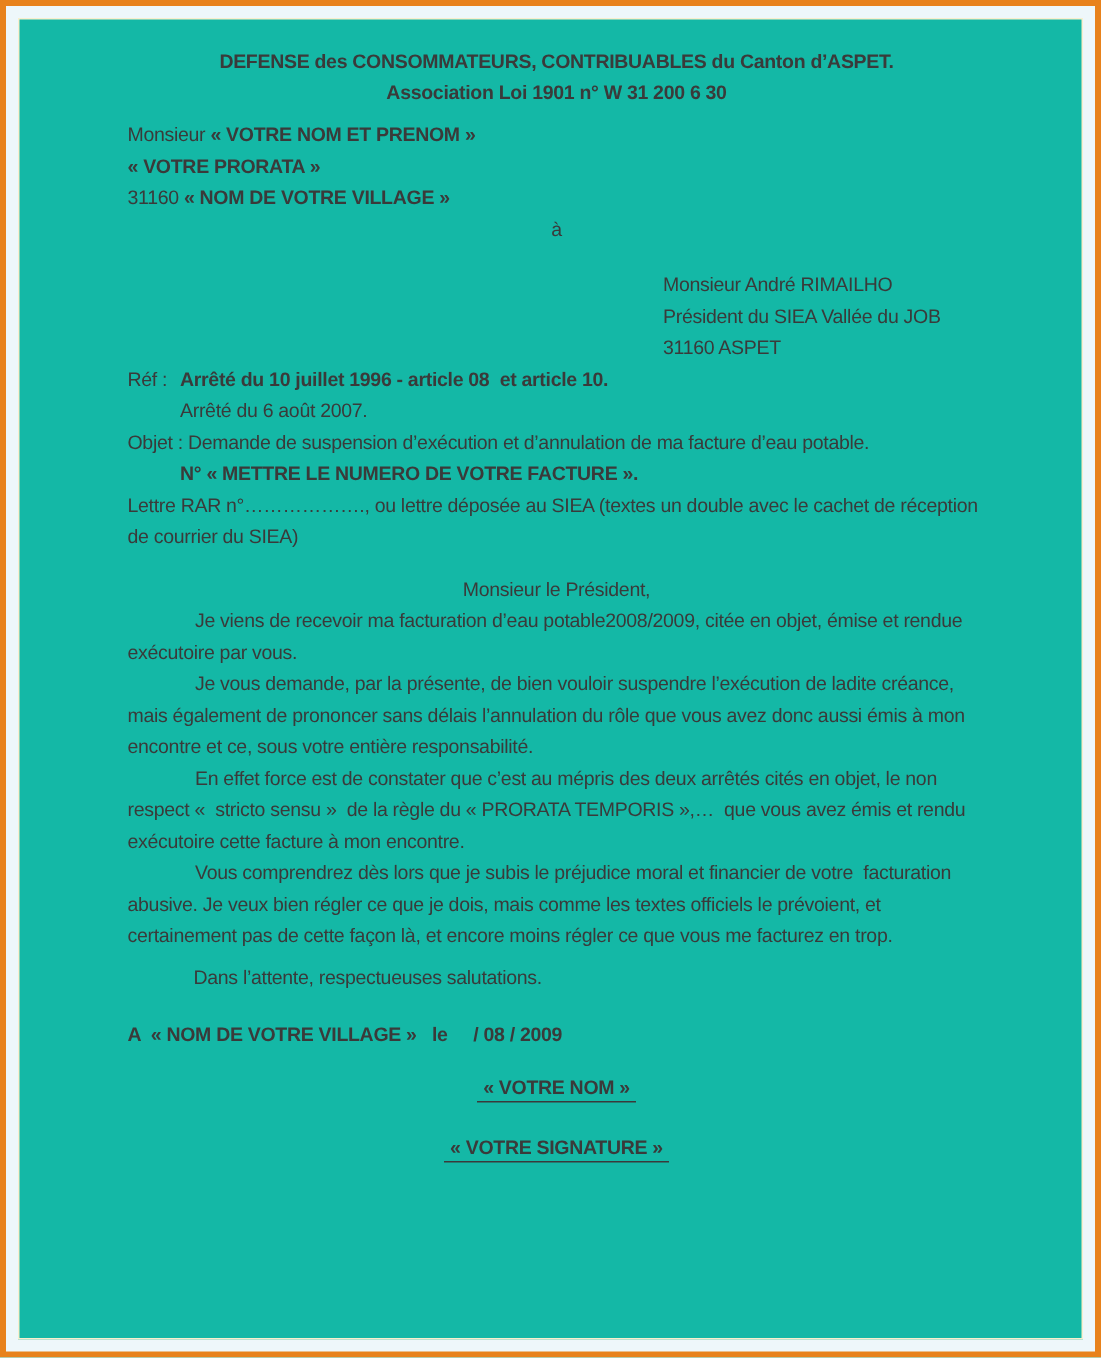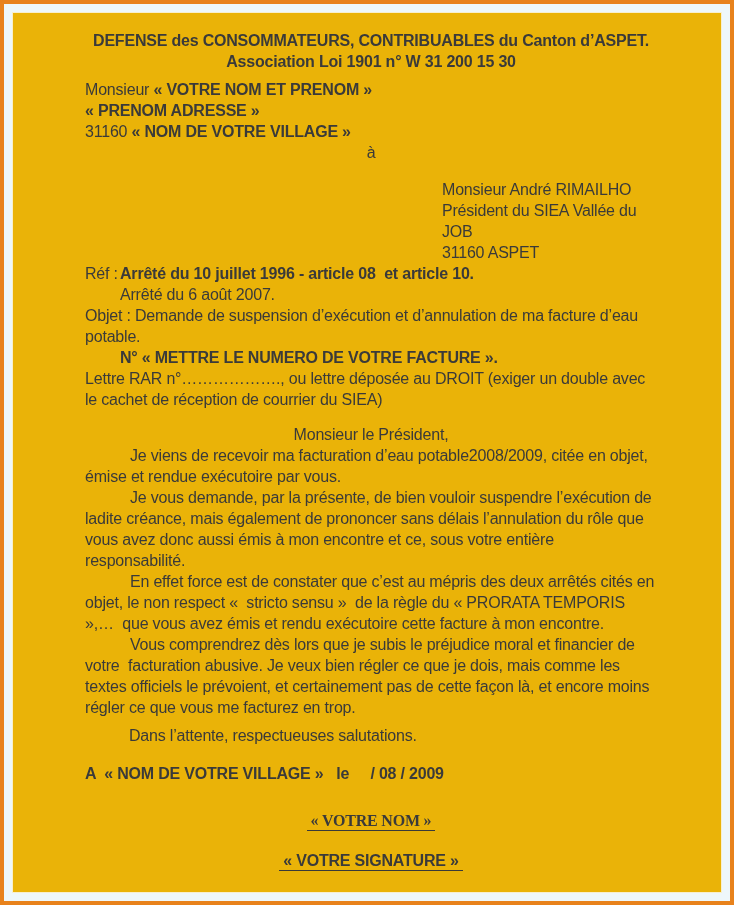--- a/index.html
+++ b/index.html
@@ -12,65 +12,65 @@
     width: 734px;
     height: 905px;
     border: 4px solid #e8821c;
     background: #eef7fa;
     padding: 8px;
   }
   .page-inner {
     width: 100%;
     height: 100%;
     border: 1px solid #f8efcd;
-    background: #eab308;
+    background: #14b8a6;
     padding: 17px 64px 10px 72px;
     color: #3a3a3a;
-    font-size: 16px;
+    font-size: 13px;
     letter-spacing: -0.2px;
     line-height: 21px;
     overflow: hidden;
   }
   [data-bind] { white-space: pre-wrap; }
   .bold { font-weight: bold; }
   .center { text-align: center; }
   .header-block { margin-bottom: 7px; }
   .recipient-block { margin-top: 16px; margin-left: 357px; }
   .ref-row { display: flex; }
   .ref-label { flex: 0 0 35px; }
   .ref-body { flex: 1; font-weight: bold; }
   .indent-35 { padding-left: 35px; }
   .greeting { margin-top: 14px; }
   .body-paragraphs { }
   .para { text-indent: 45px; }
   .closing { margin-top: 7px; text-indent: 44px; }
   .legal-block { margin-top: 17px; }
-  .sig-name { margin-top: 26px; font-family: Liberation Serif, serif; }
+  .sig-name { margin-top: 14px; }
   .sig-signature { margin-top: 19px; }
   .underlined {
     display: inline-block;
     border-bottom: 1px solid #3a3a3a;
     padding: 0 4px;
     line-height: 19px;
   }
 </style>
 </head>
 <body>
 
 <div class="page-frame">
   <div class="page-inner">
 
     <div class="header-block center bold">
       <div data-bind="header.line1">DEFENSE des CONSOMMATEURS, CONTRIBUABLES du Canton d’ASPET.</div>
-      <div data-bind="header.line2">Association Loi 1901 n° W 31 200 15 30</div>
+      <div data-bind="header.line2">Association Loi 1901 n° W 31 200 6 30</div>
     </div>
 
     <div>
       <div><span data-bind="sender.salutation_prefix">Monsieur </span><span class="bold" data-bind="sender.name_placeholder">« VOTRE NOM ET PRENOM »</span></div>
-      <div class="bold" data-bind="sender.address_placeholder">« PRENOM ADRESSE »</div>
+      <div class="bold" data-bind="sender.address_placeholder">« VOTRE PRORATA »</div>
       <div><span data-bind="sender.postal_prefix">31160 </span><span class="bold" data-bind="sender.village_placeholder">« NOM DE VOTRE VILLAGE »</span></div>
     </div>
 
     <div class="center" data-bind="to_word">à</div>
 
     <div class="recipient-block">
       <div data-bind="recipient.line1">Monsieur André RIMAILHO</div>
       <div data-bind="recipient.line2">Président du SIEA Vallée du JOB</div>
       <div data-bind="recipient.line3">31160 ASPET</div>
     </div>
@@ -81,21 +81,21 @@
         <span class="ref-body" data-bind="reference.lines.0">Arrêté du 10 juillet 1996 - article 08  et article 10.</span>
       </div>
       <div class="indent-35" data-bind="reference.lines.1">Arrêté du 6 août 2007.</div>
     </div>
 
     <div>
       <div><span data-bind="subject.label">Objet :</span><span data-bind="subject.text"> Demande de suspension d’exécution et d’annulation de ma facture d’eau potable.</span></div>
       <div class="indent-35 bold" data-bind="subject.invoice_number_line">N° « METTRE LE NUMERO DE VOTRE FACTURE ».</div>
     </div>
 
-    <div data-bind="rar_line">Lettre RAR n°………………., ou lettre déposée au DROIT (exiger un double avec le cachet de réception de courrier du SIEA)</div>
+    <div data-bind="rar_line">Lettre RAR n°………………., ou lettre déposée au SIEA (textes un double avec le cachet de réception de courrier du SIEA)</div>
 
     <div class="center greeting" data-bind="greeting">Monsieur le Président,</div>
 
     <div class="body-paragraphs">
       <div class="para" data-bind="paragraphs.0">Je viens de recevoir ma facturation d’eau potable2008/2009, citée en objet, émise et rendue exécutoire par vous.</div>
       <div class="para" data-bind="paragraphs.1">Je vous demande, par la présente, de bien vouloir suspendre l’exécution de ladite créance, mais également de prononcer sans délais l’annulation du rôle que vous avez donc aussi émis à mon encontre et ce, sous votre entière responsabilité.</div>
       <div class="para" data-bind="paragraphs.2">En effet force est de constater que c’est au mépris des deux arrêtés cités en objet, le non respect «  stricto sensu »  de la règle du « PRORATA TEMPORIS »,…  que vous avez émis et rendu exécutoire cette facture à mon encontre.</div>
       <div class="para" data-bind="paragraphs.3">Vous comprendrez dès lors que je subis le préjudice moral et financier de votre  facturation abusive. Je veux bien régler ce que je dois, mais comme les textes officiels le prévoient, et certainement pas de cette façon là, et encore moins régler ce que vous me facturez en trop.</div>
     </div>
 

